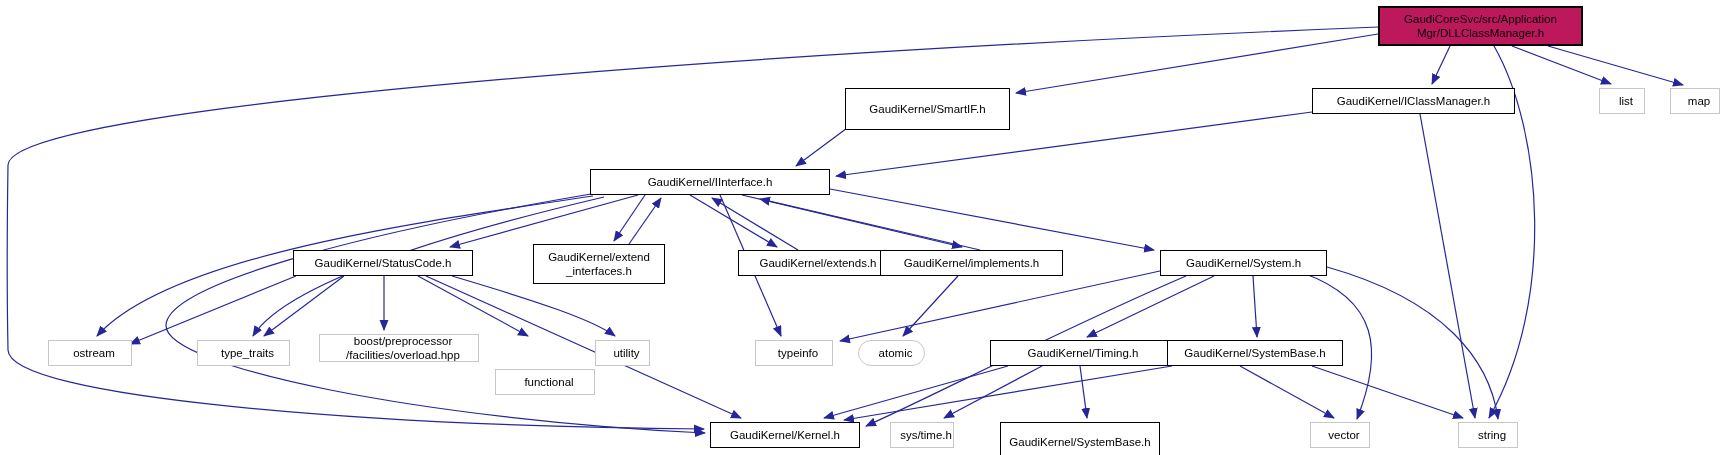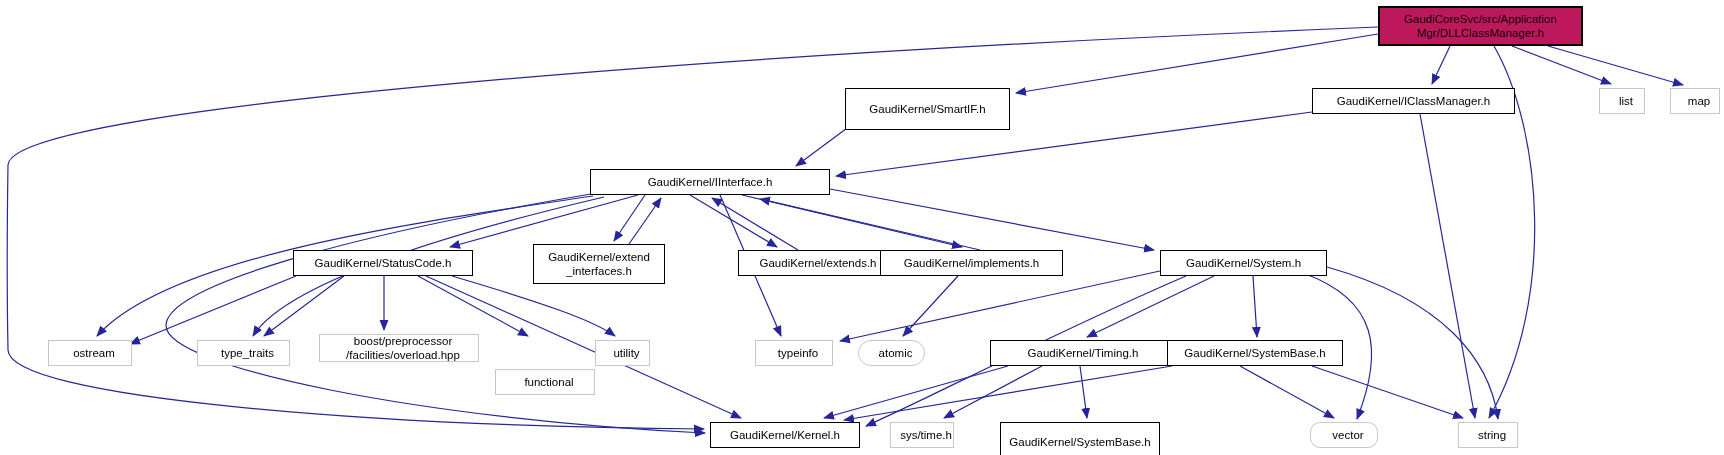--- a/index.html
+++ b/index.html
@@ -90,16 +90,16 @@
   <div class="node external" style="left:495px;top:340px;width:100px;height:26px;margin-top:29px;"><span>functional</span></div>
   <div class="node external" style="left:595px;top:340px;width:55px;height:26px;"><span>utility</span></div>
   <div class="node external" style="left:755px;top:340px;width:78px;height:26px;"><span>typeinfo</span></div>
   <div class="node external" style="left:858px;top:340px;width:67px;height:26px;border-radius:13px;"><span>atomic</span></div>
   <div class="node" style="left:990px;top:340px;width:186px;height:26px;align-items:center;"><span>GaudiKernel/Timing.h</span></div>
   <div class="node" style="left:1167px;top:340px;width:176px;height:26px;"><span>GaudiKernel/SystemBase.h</span></div>
 
   <div class="node" style="left:710px;top:422px;width:150px;height:26px;"><span>GaudiKernel/Kernel.h</span></div>
   <div class="node external" style="left:890px;top:422px;width:64px;height:26px;"><span>sys/time.h</span></div>
   <div class="node" style="left:1000px;top:422px;width:160px;height:40px;"><span>GaudiKernel/SystemBase.h</span></div>
-  <div class="node external" style="left:1310px;top:422px;width:68px;height:26px;border-radius:10px;"><span>vector</span></div>
+  <div class="node external" style="left:1310px;top:422px;width:60px;height:26px;"><span>vector</span></div>
   <div class="node external" style="left:1458px;top:422px;width:60px;height:26px;"><span>string</span></div>
 
 </div>
 
 </body></html>

